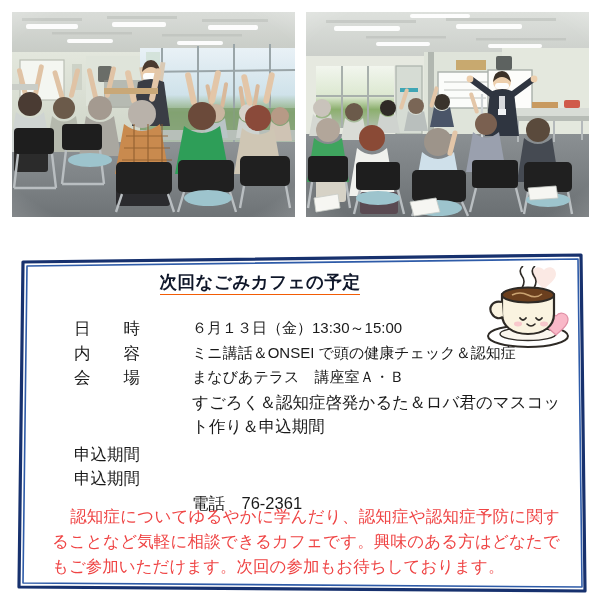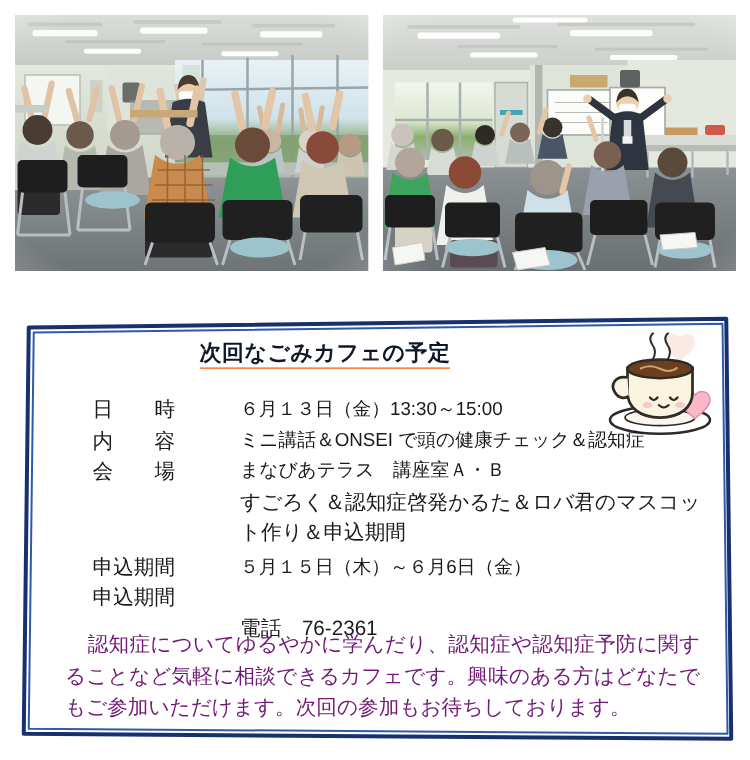--- a/index.html
+++ b/index.html
@@ -130,21 +130,21 @@
     line-height: 24.5px;
     white-space: pre-wrap;
   }
 
   
   .closing {
     position: absolute;
     left: 24px;
     right: 14px;
     top: 242px;
-    color: #701a75;
+    color: #ef4444;
     font-size: 16.5px;
     line-height: 25px;
     text-indent: 1.1em;
     text-align: justify;
     text-justify: inter-character;
     white-space: pre-wrap;
   }
 </style>
 </head>
 <body>
@@ -517,21 +517,20 @@
 
       <div class="row">
         <div class="row-label">会　　場</div>
         <div class="row-value">まなびあテラス　講座室Ａ・Ｂ</div>
       </div>
       <div class="subline">すごろく＆認知症啓発かるた＆ロバ君のマスコッ</div>
       <div class="subline">ト作り＆申込期間</div>
 
       <div class="row gap-before">
         <div class="row-label">申込期間</div>
-        <div class="row-value">５月１５日（木）～６月6日（金）</div>
       </div>
 
       <div class="row">
         <div class="row-label">申込期間</div>
       </div>
       <div class="subline">電話　76-2361</div>
     </div>
 
     <div class="closing">認知症についてゆるやかに学んだり、認知症や認知症予防に関することなど気軽に相談できるカフェです。興味のある方はどなたでもご参加いただけます。次回の参加もお待ちしております。</div>
   </div>

